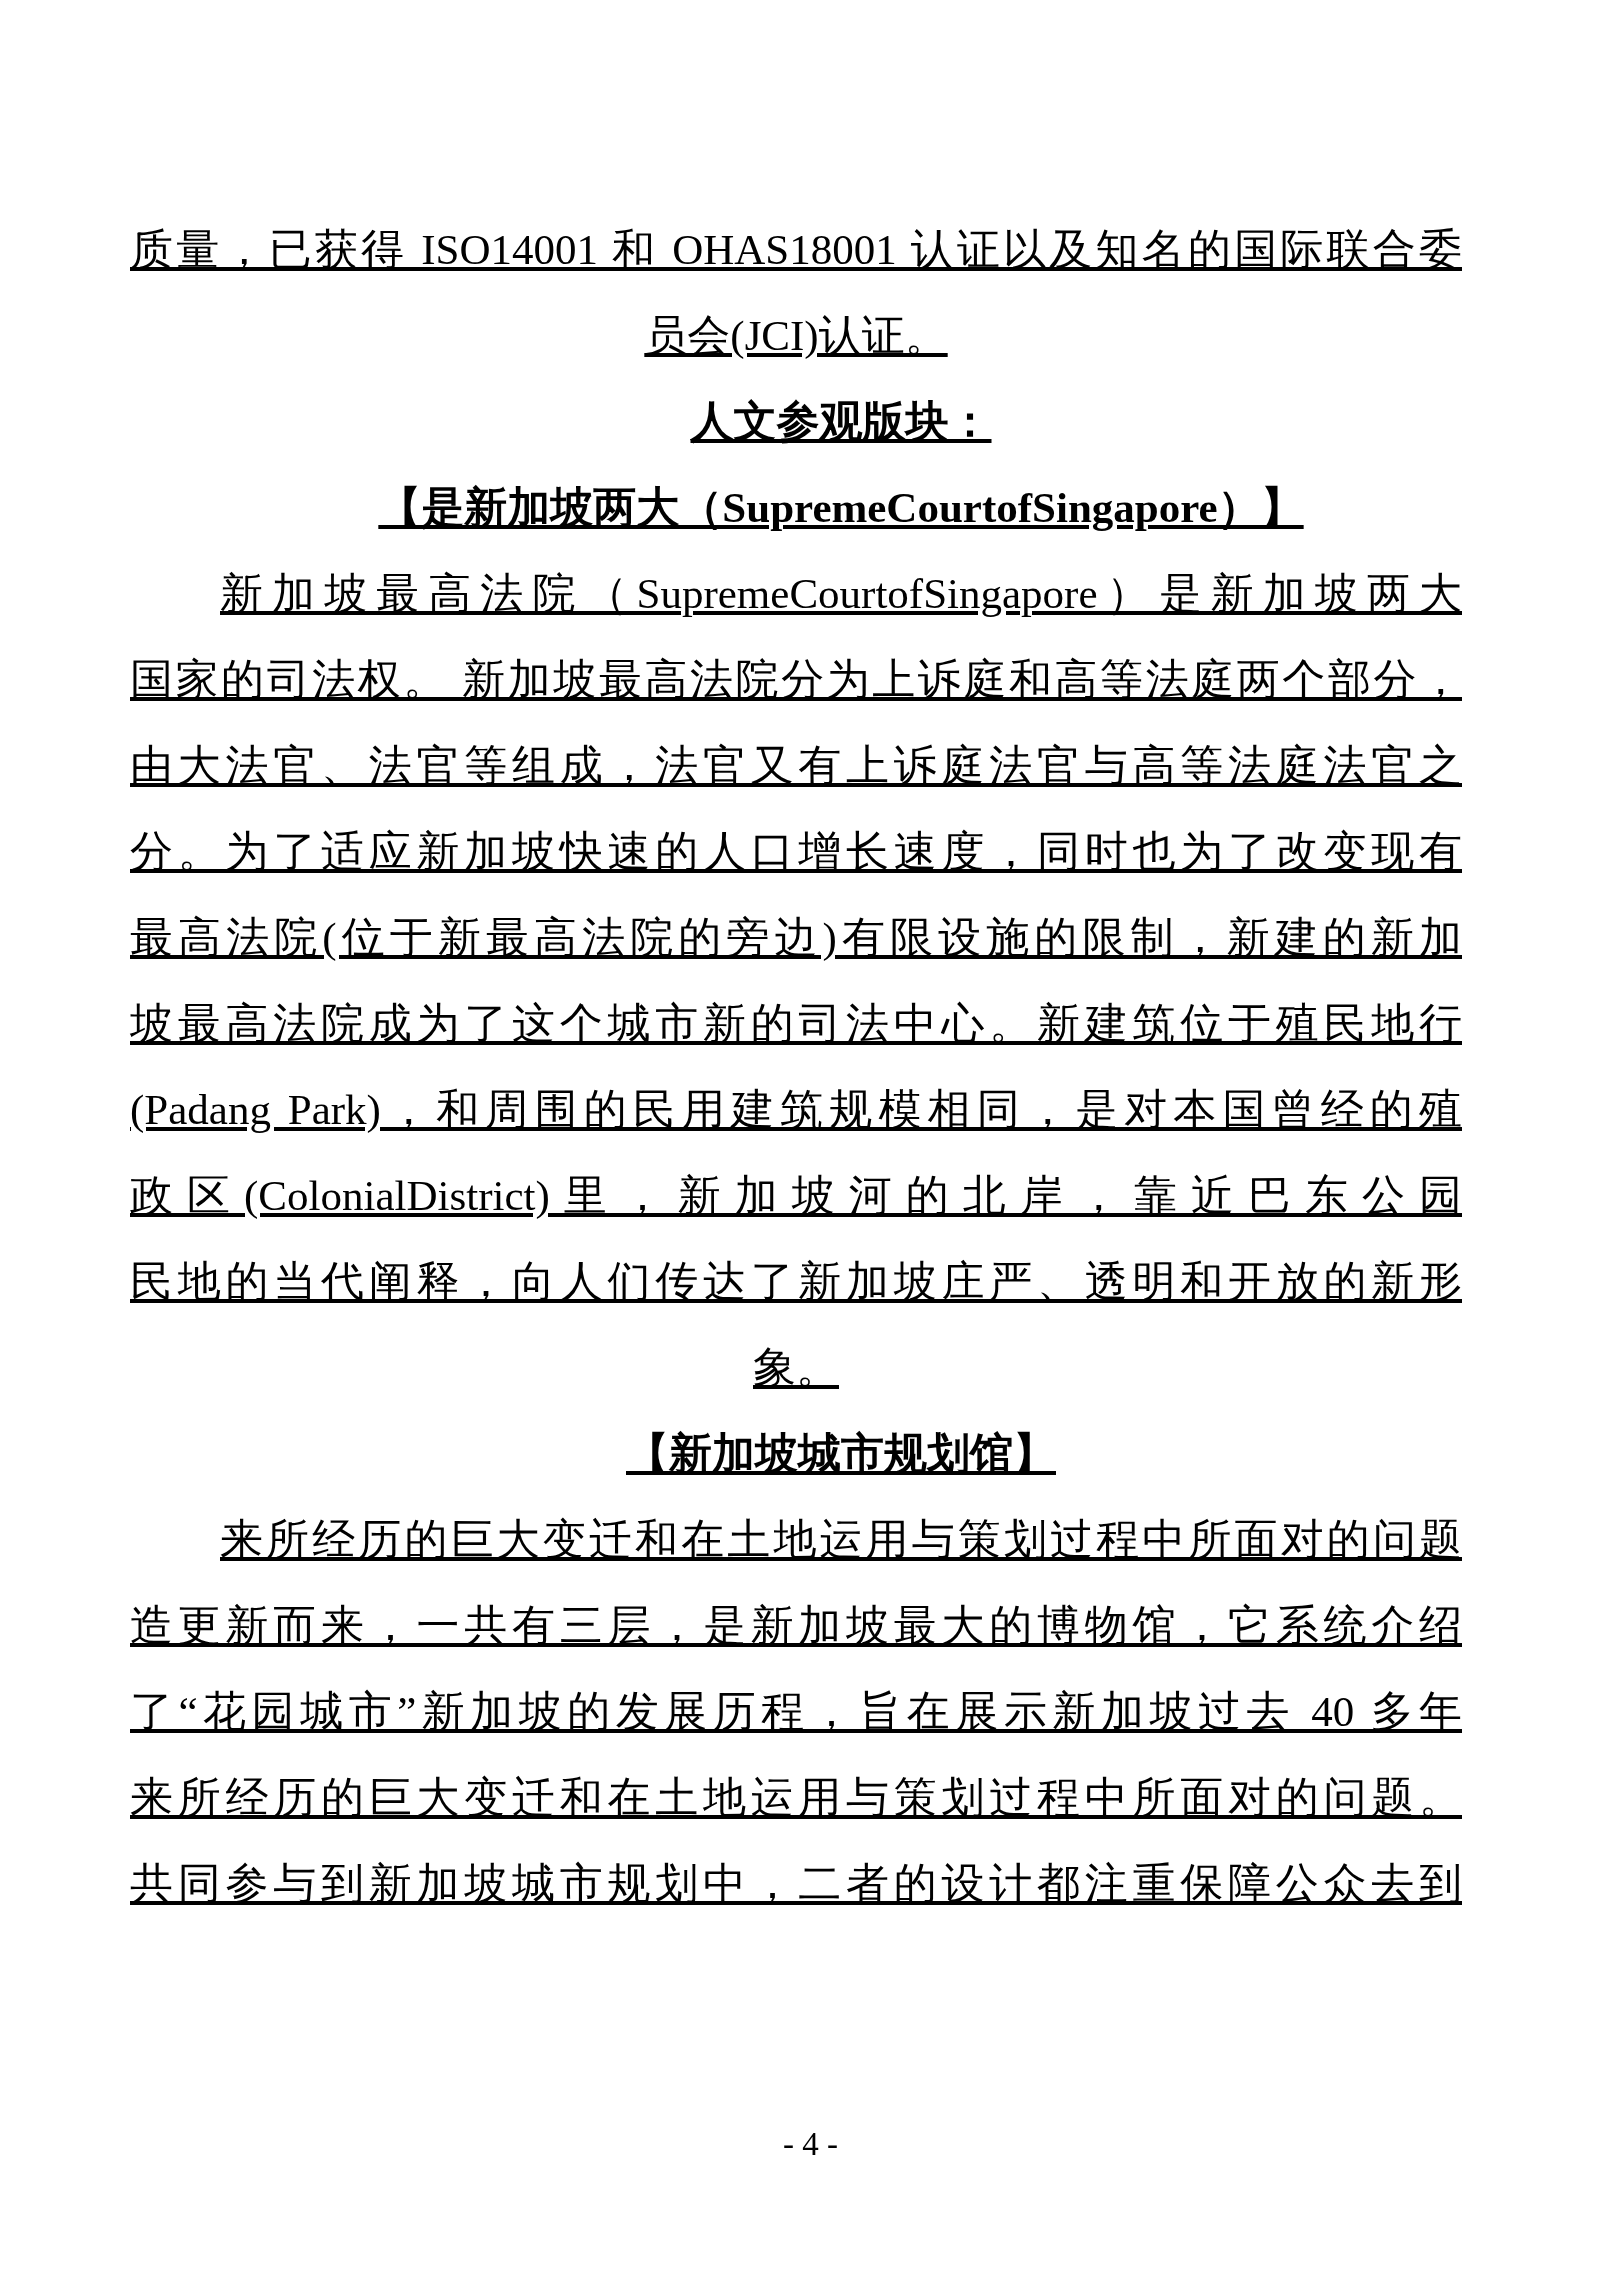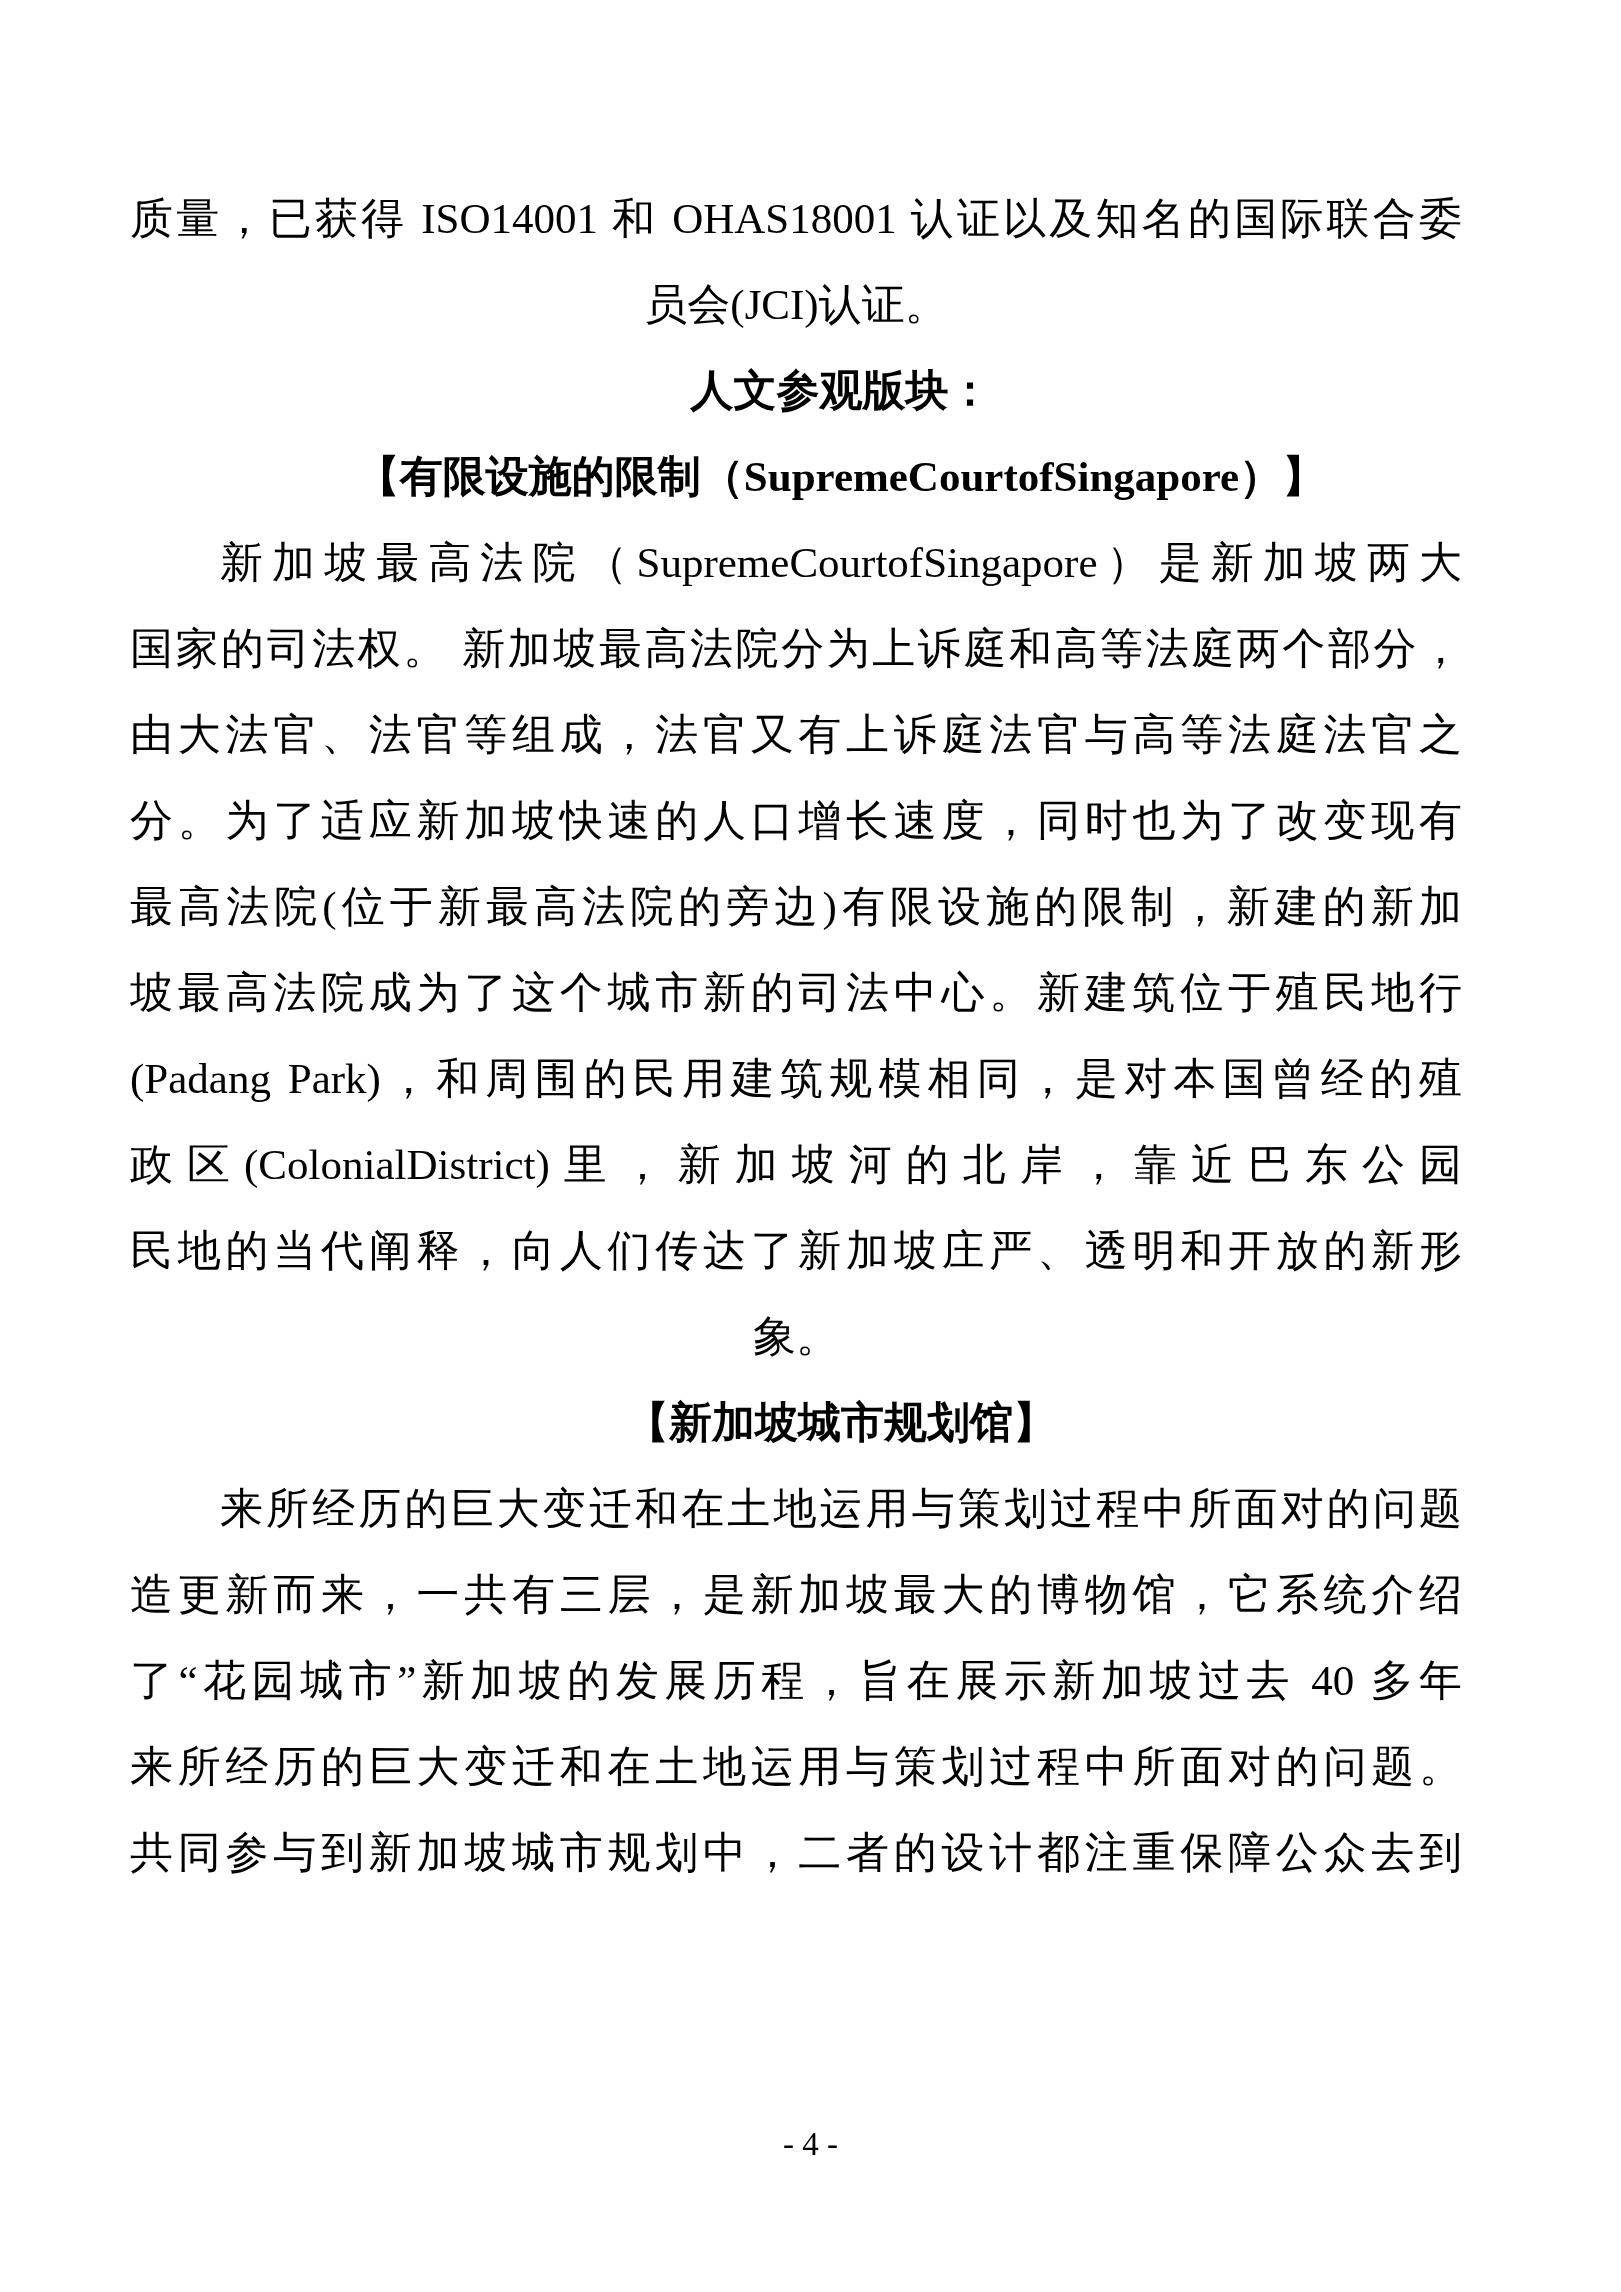--- a/index.html
+++ b/index.html
@@ -11,23 +11,24 @@
     position: relative;
     width: 1621px;
     height: 2293px;
     background: #ffffff;
     overflow: hidden;
     font-family: "Liberation Serif", "DejaVu Serif", serif;
     color: #000000;
   }
   .body-text {
     position: absolute;
-    top: 176px;
+    top: 207px;
     left: 130px;
     width: 1332px;
+    text-decoration: underline;
   }
   .line {
     height: 86px;
     line-height: 86px;
     font-size: 43px;
     white-space: nowrap;
     text-align: center;
     color: #000000;
   }
   
@@ -55,21 +56,21 @@
   }
 </style>
 </head>
 <body>
 
 <div class="page">
   <div class="body-text">
     <div class="line jl">质量，已获得 ISO14001 和 OHAS18001 认证以及知名的国际联合委</div>
     <div class="line">员会(JCI)认证。</div>
     <div class="line bold indent">人文参观版块：</div>
-    <div class="line bold indent">【有限设施的限制（SupremeCourtofSingapore）】</div>
+    <div class="line bold indent">【是新加坡两大（SupremeCourtofSingapore）】</div>
     <div class="line jl indent">新加坡最高法院（SupremeCourtofSingapore）是新加坡两大</div>
     <div class="line jl">国家的司法权。 新加坡最高法院分为上诉庭和高等法庭两个部分，</div>
     <div class="line jl">由大法官、法官等组成，法官又有上诉庭法官与高等法庭法官之</div>
     <div class="line jl">分。为了适应新加坡快速的人口增长速度，同时也为了改变现有</div>
     <div class="line jl">最高法院(位于新最高法院的旁边)有限设施的限制，新建的新加</div>
     <div class="line jl">坡最高法院成为了这个城市新的司法中心。新建筑位于殖民地行</div>
     <div class="line jl">(Padang Park)，和周围的民用建筑规模相同，是对本国曾经的殖</div>
     <div class="line jl">政区(ColonialDistrict)里，新加坡河的北岸，靠近巴东公园</div>
     <div class="line jl">民地的当代阐释，向人们传达了新加坡庄严、透明和开放的新形</div>
     <div class="line">象。</div>

